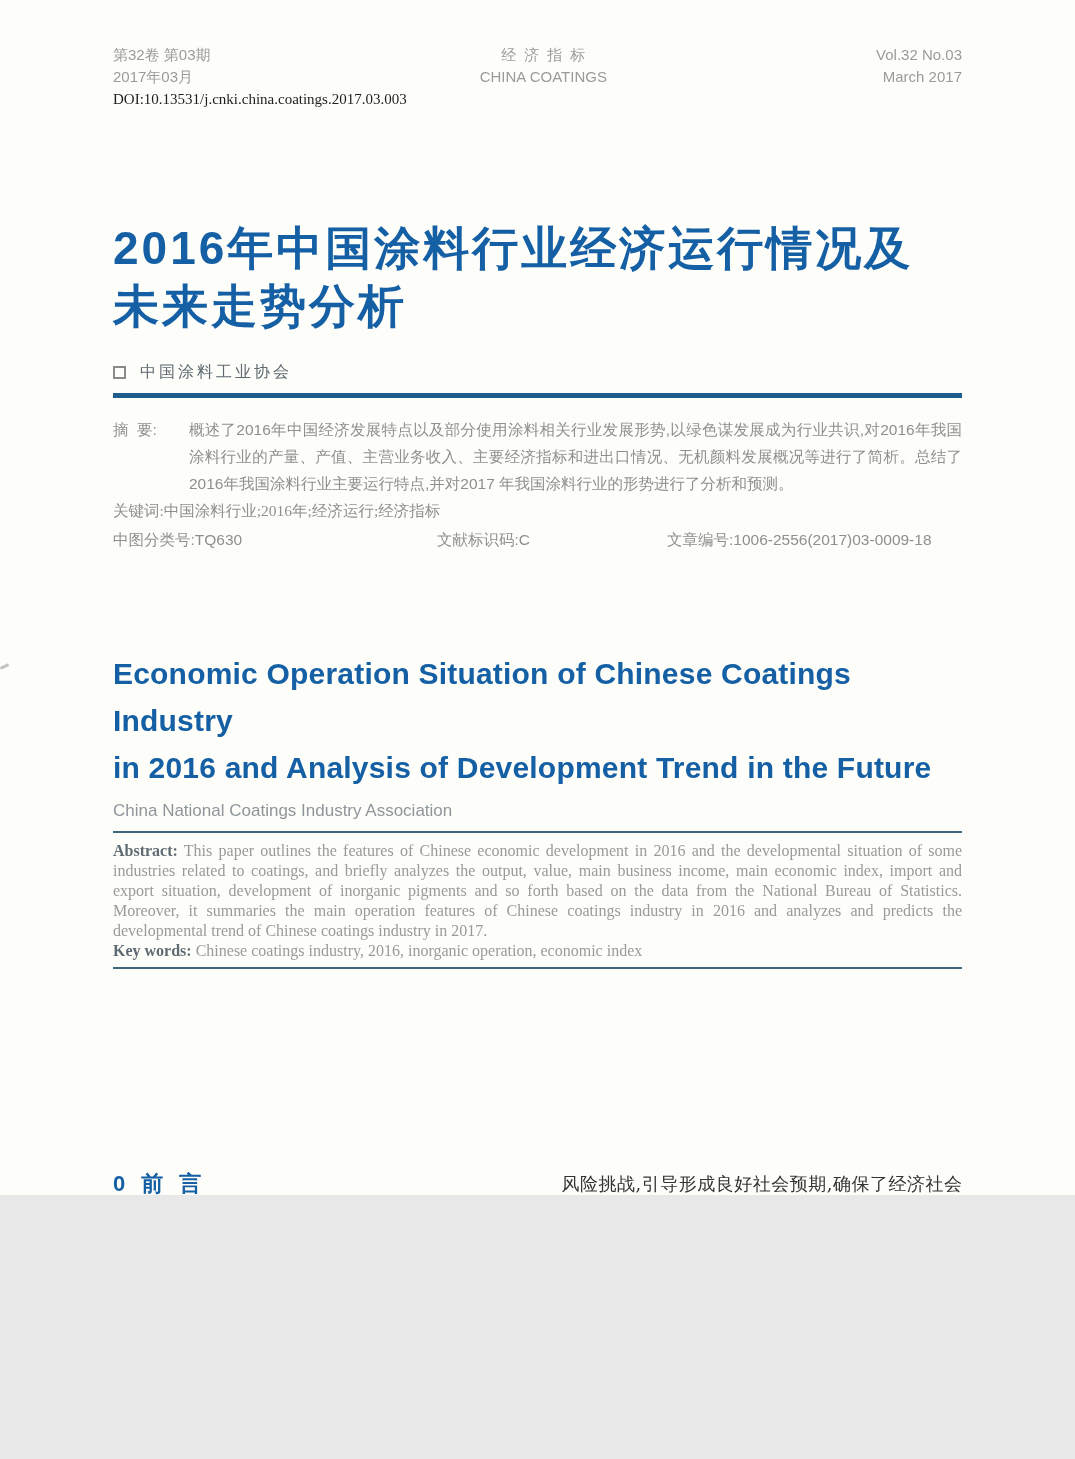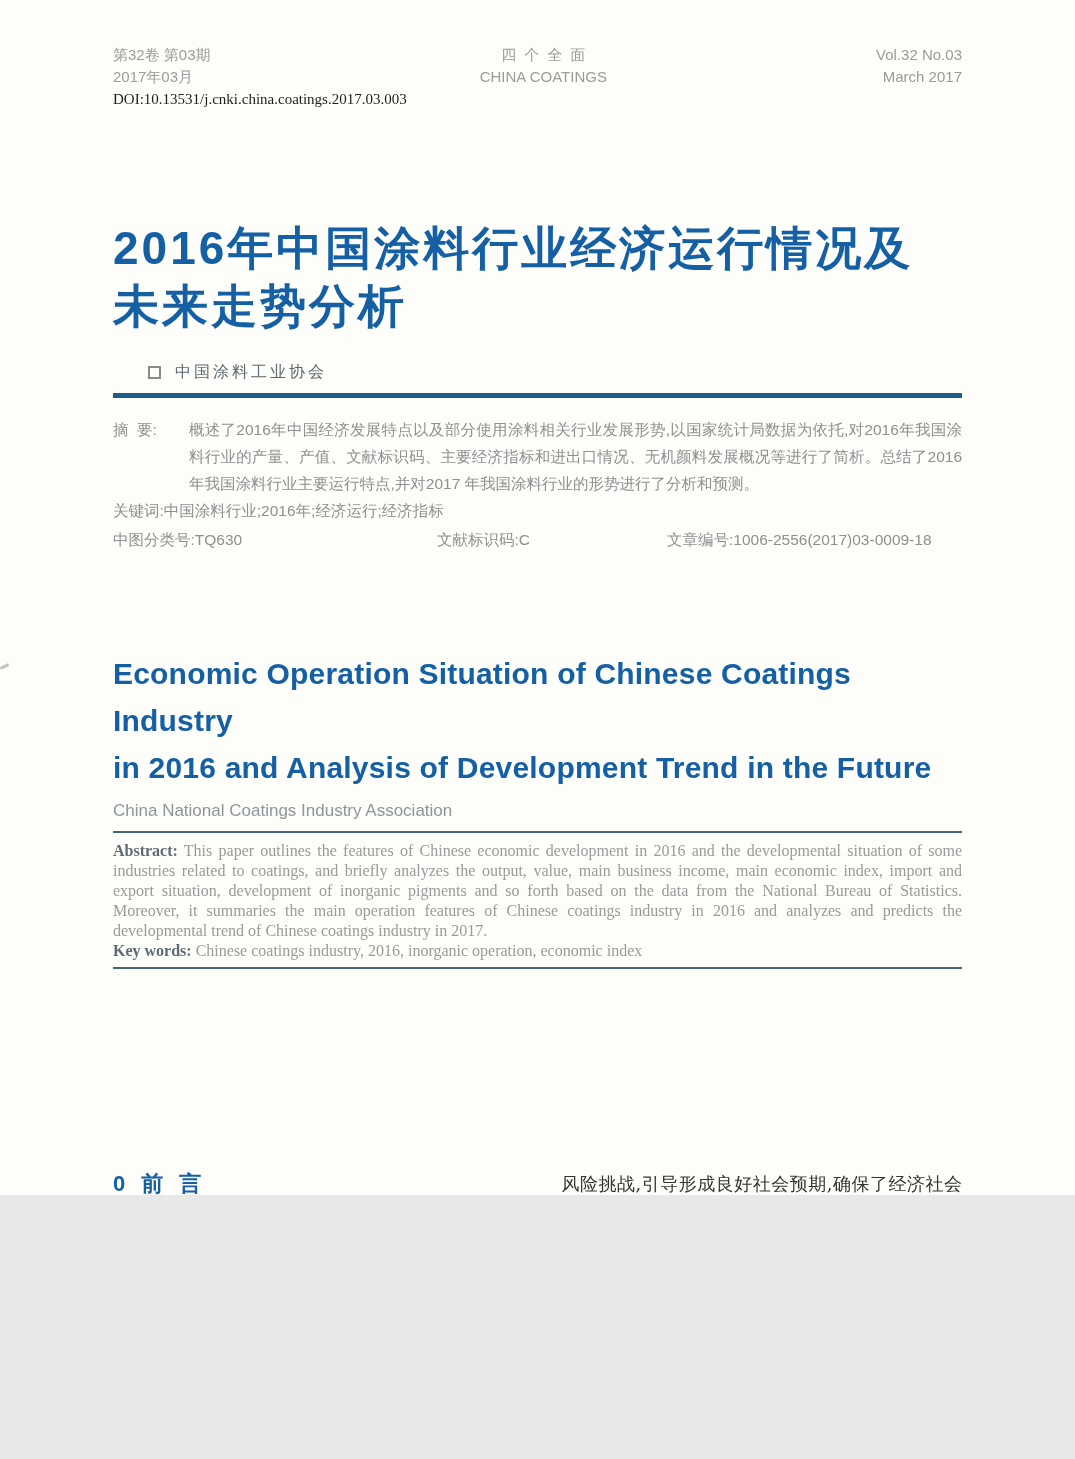--- a/index.html
+++ b/index.html
@@ -19,32 +19,32 @@
   .jh-left { text-align:left; }
   .jh-center { text-align:center; }
   .jh-center .cn { letter-spacing:8px; margin-left:8px; }
   .jh-right { text-align:right; }
   .doi-line { margin-top:3px; font-family:"Liberation Serif", serif; font-size:15px; color:#1e1e1e; height:20px; }
 
   
   .title-cn { margin-top:108px; color:var(--accent_blue,#1560a5); font-size:46px; font-weight:bold; line-height:58px; letter-spacing:3px; }
 
   
-  .author-row { margin-top:26px; display:flex; align-items:center; height:22px;margin-left:35px; }
+  .author-row { margin-top:26px; display:flex; align-items:center; height:22px; }
   .author-square { display:inline-block; width:13px; height:13px; border:2px solid #8a8a8a; margin-right:14px; }
   .author-name { font-size:16px; color:#5f6a72; letter-spacing:3px; }
 
   .rule-thick { margin-top:10px; height:5px; background:var(--rule_blue,#1f5e8c); }
   .rule-thin  { height:2px; background:var(--rule_slate,#41677e); }
 
   
   .abstract-cn { margin-top:18px; display:flex; color:var(--text_gray,#8f8f8f); font-size:15.5px; line-height:27px; }
   .abstract-cn .label { flex:0 0 76px; white-space:pre; }
   .abstract-cn .text { flex:1; text-align:justify; }
-  .keywords-cn { color:var(--text_gray,#8f8f8f); font-size:15.5px; line-height:27px; }
+  .keywords-cn { color:var(--text_gray,#8f8f8f); font-size:15.5px; line-height:27px;font-family:Liberation Serif, serif; }
   .class-row { margin-top:6px; display:flex; color:var(--text_gray,#8f8f8f); font-size:15.5px; height:24px; }
   .class-row .clc { width:324px; }
   .class-row .doc-code { width:230px; }
 
   
   .title-en { margin-top:96px; color:var(--accent_blue,#1560a5); font-size:30px; font-weight:bold; line-height:47px; letter-spacing:0.2px; }
   .author-en { margin-top:10px; font-size:17px; color:#8e969c; height:22px; }
   .rule-en-top { margin-top:8px; }
   .abstract-en { margin-top:8px; font-family:"Liberation Serif", serif; font-size:16px; line-height:20px; color:#9a9a9a; text-align:justify; }
   .abstract-en b { color:#5f6b73; }
@@ -81,21 +81,21 @@
   <div class="scan-artifact"></div>
 
   <div class="content">
 
     <div class="journal-header">
       <div class="jh-left">
         <div>第32卷 第03期</div>
         <div>2017年03月</div>
       </div>
       <div class="jh-center">
-        <div class="cn">四个全面</div>
+        <div class="cn">经济指标</div>
         <div>CHINA COATINGS</div>
       </div>
       <div class="jh-right">
         <div>Vol.32 No.03</div>
         <div>March 2017</div>
       </div>
     </div>
 
     <div class="doi-line">DOI:10.13531/j.cnki.china.coatings.2017.03.003</div>
 
@@ -106,21 +106,21 @@
 
     <div class="author-row">
       <span class="author-square"></span>
       <span class="author-name">中国涂料工业协会</span>
     </div>
 
     <div class="rule-thick"></div>
 
     <div class="abstract-cn">
       <span class="label">摘  要:</span>
-      <div class="text">概述了2016年中国经济发展特点以及部分使用涂料相关行业发展形势,以国家统计局数据为依托,对2016年我国涂料行业的产量、产值、文献标识码、主要经济指标和进出口情况、无机颜料发展概况等进行了简析。总结了2016年我国涂料行业主要运行特点,并对2017 年我国涂料行业的形势进行了分析和预测。</div>
+      <div class="text">概述了2016年中国经济发展特点以及部分使用涂料相关行业发展形势,以绿色谋发展成为行业共识,对2016年我国涂料行业的产量、产值、主营业务收入、主要经济指标和进出口情况、无机颜料发展概况等进行了简析。总结了2016年我国涂料行业主要运行特点,并对2017 年我国涂料行业的形势进行了分析和预测。</div>
     </div>
 
     <div class="keywords-cn">关键词:中国涂料行业;2016年;经济运行;经济指标</div>
 
     <div class="class-row">
       <span class="clc">中图分类号:TQ630</span>
       <span class="doc-code">文献标识码:C</span>
       <span>文章编号:1006-2556(2017)03-0009-18</span>
     </div>
 

